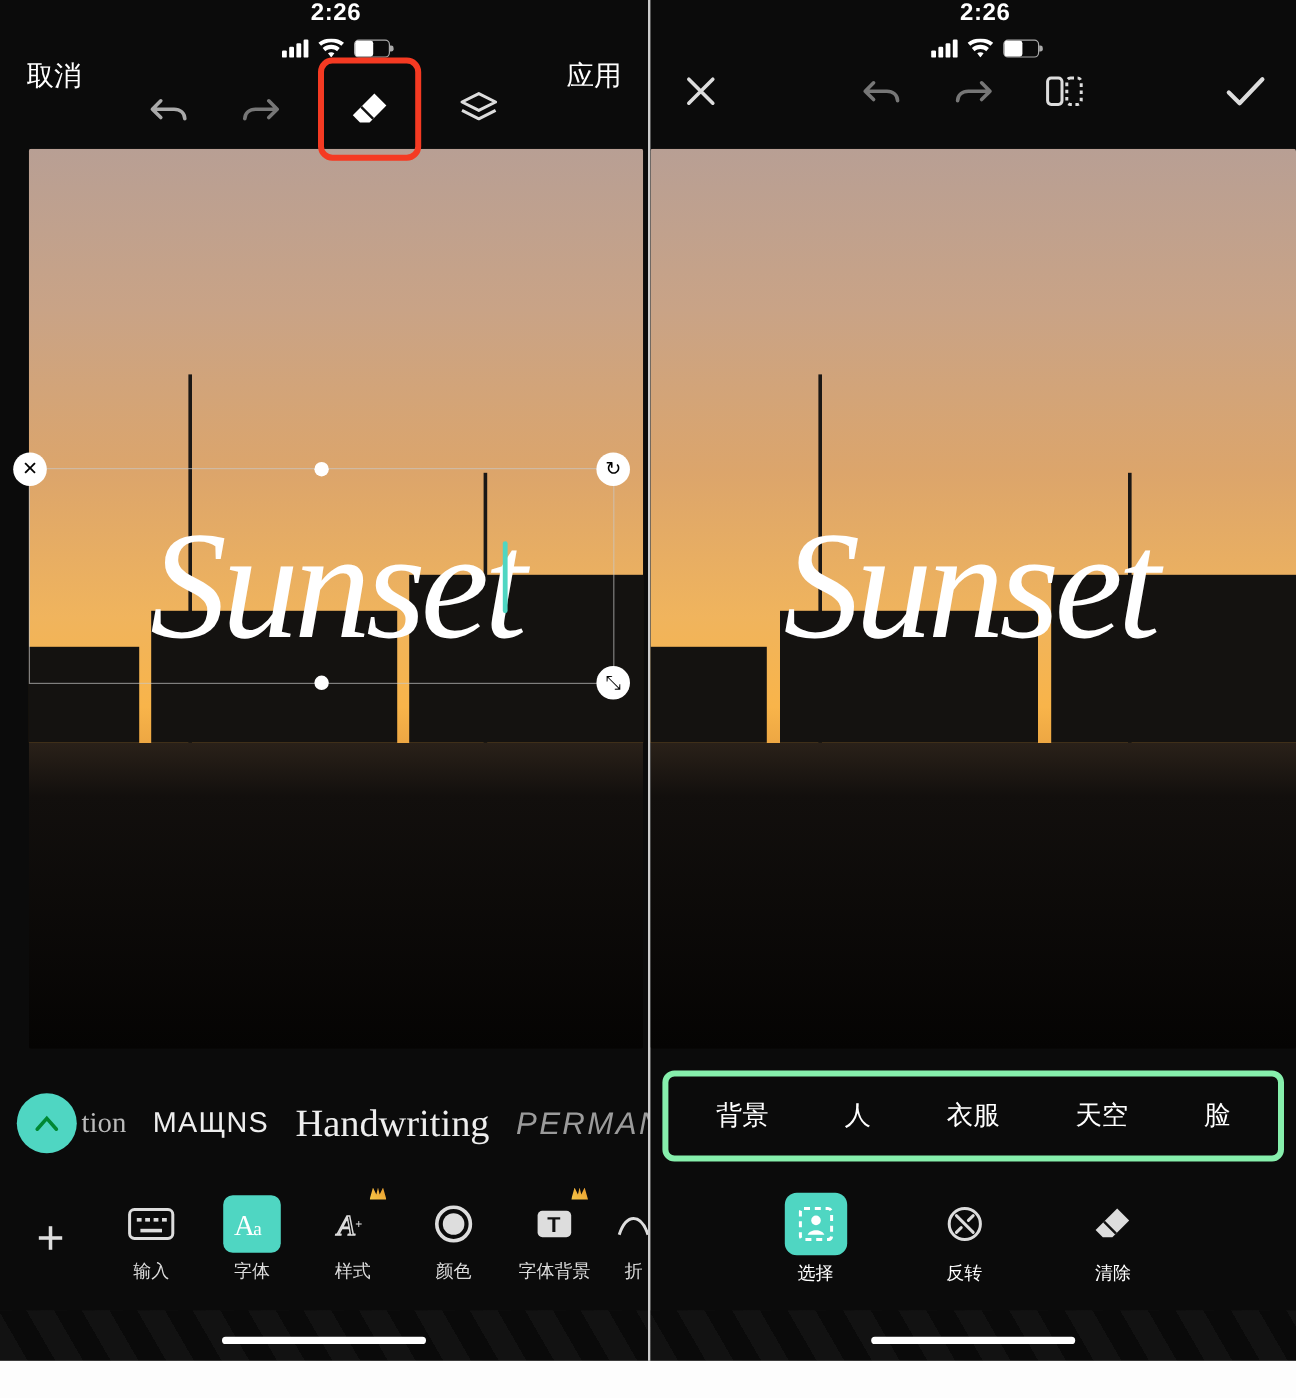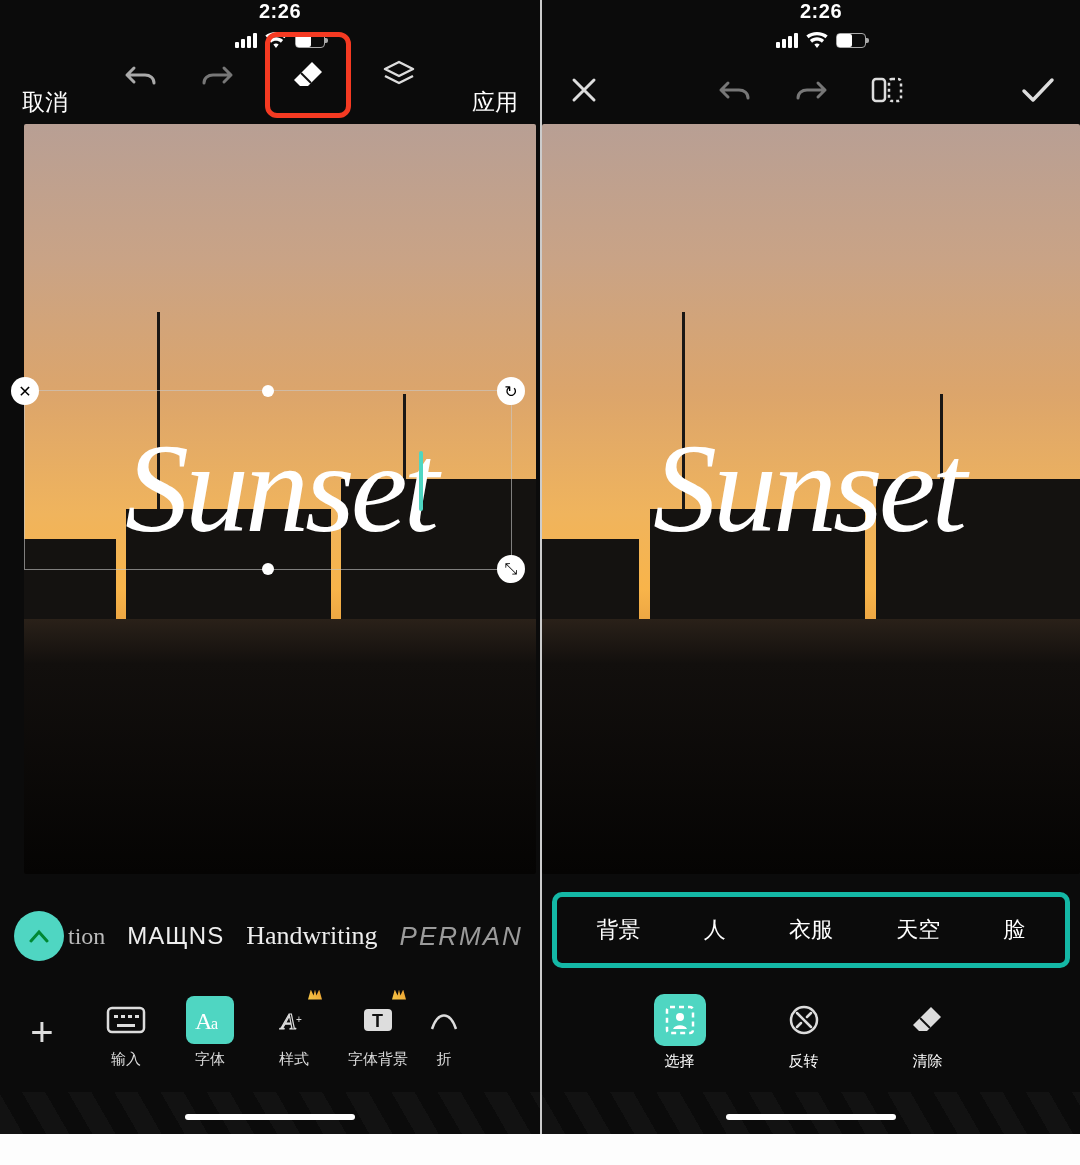--- a/index.html
+++ b/index.html
@@ -12,21 +12,21 @@
 .status { height:48px; display:flex; align-items:center; justify-content:space-between; padding:0 34px 0 54px; font-size:20px; font-weight:600; letter-spacing:0.5px;flex-direction:column; }
 .status-icons { display:flex; align-items:center; gap:8px; }
 .sig { display:inline-flex; align-items:flex-end; gap:2px; }
 .sig i { width:4px; background:#fff; border-radius:1px; }
 .sig i:nth-child(1){height:6px} .sig i:nth-child(2){height:9px} .sig i:nth-child(3){height:12px} .sig i:nth-child(4){height:15px}
 .batt { width:30px; height:15px; border:1.5px solid #aaa; border-radius:4px; position:relative; }
 .batt::after{content:"";position:absolute;right:-4px;top:4px;width:3px;height:5px;background:#aaa;border-radius:0 2px 2px 0;}
 .batt i{display:block;height:100%;width:55%;background:#fff;border-radius:2px;}
 
 
-.topbar { height:70px; display:flex; align-items:flex-end; justify-content:space-between; padding:0 14px; font-size:23px; }
+.topbar { height:70px; display:flex; align-items:flex-start; justify-content:space-between; padding:0 14px; font-size:23px; }
 .topbar .mid { display:flex; align-items:center; gap:20px; }
 .icbtn { width:56px; height:56px; display:flex; align-items:center; justify-content:center; border-radius:6px; }
 .highlight-box { border:5px solid #f53a22; border-radius:12px; width:86px; height:86px; display:flex; align-items:center; justify-content:center; position:relative; z-index:5; }
 .txtbtn { padding:0 8px; }
 
 
 .canvas { position:absolute; left:24px; right:4px; top:124px; height:750px; overflow:hidden; border-radius:2px; }
 .sky { position:absolute; inset:0; background:linear-gradient(to bottom,#b89f94 0%,#c9a386 18%,#dca56b 36%,#f0b45d 52%,#f8b44a 62%,#eda743 66%,#2a2119 66%,#120f0d 72%,#050403 100%); }
 .pole { position:absolute; width:3px; background:#1a1715; }
 .pole.a{left:26%; top:25%; height:41%;}
@@ -49,34 +49,34 @@
 .dot.t{top:-6px;left:50%;margin-left:-6px;}
 .dot.b{bottom:-6px;left:50%;margin-left:-6px;}
 .cursor{position:absolute;right:88px;top:60px;width:4px;height:60px;background:#4fd6c2;border-radius:2px;}
 
 
 .fontrow { position:absolute; left:0; right:0; top:894px; height:84px; display:flex; align-items:center; padding-left:68px; gap:22px; white-space:nowrap; overflow:hidden; color:#eee; }
 .fontrow .chip{position:absolute;left:14px;width:50px;height:50px;border-radius:50%;background:#4fd6c2;display:flex;align-items:center;justify-content:center;}
 .fnt{font-size:24px;}
 .fnt.f0{font-family:cursive;color:#bbb;}
 .fnt.f1{font-family:Impact,sans-serif;letter-spacing:1px;}
-.fnt.f2{font-family:'Segoe Script',cursive;font-size:26px;}
+.fnt.f2{font-family:'Segoe Script',cursive;font-size:32px;}
 .fnt.f3{font-family:Impact,sans-serif;color:#9b9b9b;font-style:italic;letter-spacing:2px;font-size:26px;}
 
 
 .tooltabs { position:absolute; left:0; right:0; top:978px; height:108px; display:flex; align-items:center; }
 .tooltabs .cell{flex:0 0 84px;display:flex;flex-direction:column;align-items:center;gap:6px;font-size:15px;color:#ddd;}
 .tooltabs .cell .ic{width:48px;height:48px;display:flex;align-items:center;justify-content:center;border-radius:8px;}
 .tooltabs .cell.active .ic{background:#4fd6c2;}
 .plus{font-size:40px;font-weight:300;}
 .premium{position:relative;}
 .premium::before{content:"";position:absolute;top:-6px;right:-4px;width:14px;height:10px;background:linear-gradient(45deg,#f7c948,#e89b2e);clip-path:polygon(0 100%,20% 0,40% 60%,50% 0,60% 60%,80% 0,100% 100%);}
 
 
-.selectrow { position:absolute; left:10px; right:10px; top:892px; height:76px; border:5px solid #14b8a6; border-radius:10px; display:flex; align-items:center; justify-content:space-around; padding:0 8px; font-size:22px; }
+.selectrow { position:absolute; left:10px; right:10px; top:892px; height:76px; border:5px solid #86efac; border-radius:10px; display:flex; align-items:center; justify-content:space-around; padding:0 8px; font-size:22px; }
 .selectrow .chipb{padding:8px 18px;border-radius:8px;}
 
 
 .rtool { position:absolute; left:0; right:15px; top:978px; height:108px; display:flex; align-items:center; justify-content:center; gap:54px; font-size:15px; }
 .rtool .cell{display:flex;flex-direction:column;align-items:center;gap:6px;width:70px;}
 .rtool .cell .ic{width:52px;height:52px;display:flex;align-items:center;justify-content:center;border-radius:10px;}
 .rtool .cell.active .ic{background:#4fd6c2;}
 
 
 .homebar{position:absolute;bottom:14px;left:50%;width:170px;height:6px;background:#fff;border-radius:4px;transform:translateX(-50%);}
@@ -201,20 +201,29 @@
       <div class="cell">
         <span class="ic premium">
             <svg width="34" height="30" viewBox="0 0 34 30">
               <text x="4" y="24" font-size="24" font-family="serif" font-style="italic" fill="none" stroke="#ddd" stroke-width="1.2">A</text>
               <text x="19" y="18" font-size="10" fill="#ddd">+</text>
             </svg>
           </span>
         <span>样式</span>
       </div>
       <div class="cell">
+        <span class="ic">
+            <svg width="34" height="34" viewBox="0 0 34 34">
+              <circle cx="17" cy="17" r="14" fill="none" stroke="#ddd" stroke-width="3"></circle>
+              <circle cx="17" cy="17" r="9" fill="#ddd"></circle>
+            </svg>
+          </span>
+        <span>颜色</span>
+      </div>
+      <div class="cell">
         <span class="ic premium">
             <svg width="36" height="30" viewBox="0 0 36 30">
               <rect x="4" y="4" width="28" height="22" rx="4" fill="#ddd"></rect>
               <text x="12" y="22" font-size="18" font-weight="700" fill="#111">T</text>
             </svg>
           </span>
         <span>字体背景</span>
       </div>
       <div class="cell" style="flex:0 0 40px">
         <span class="ic">

